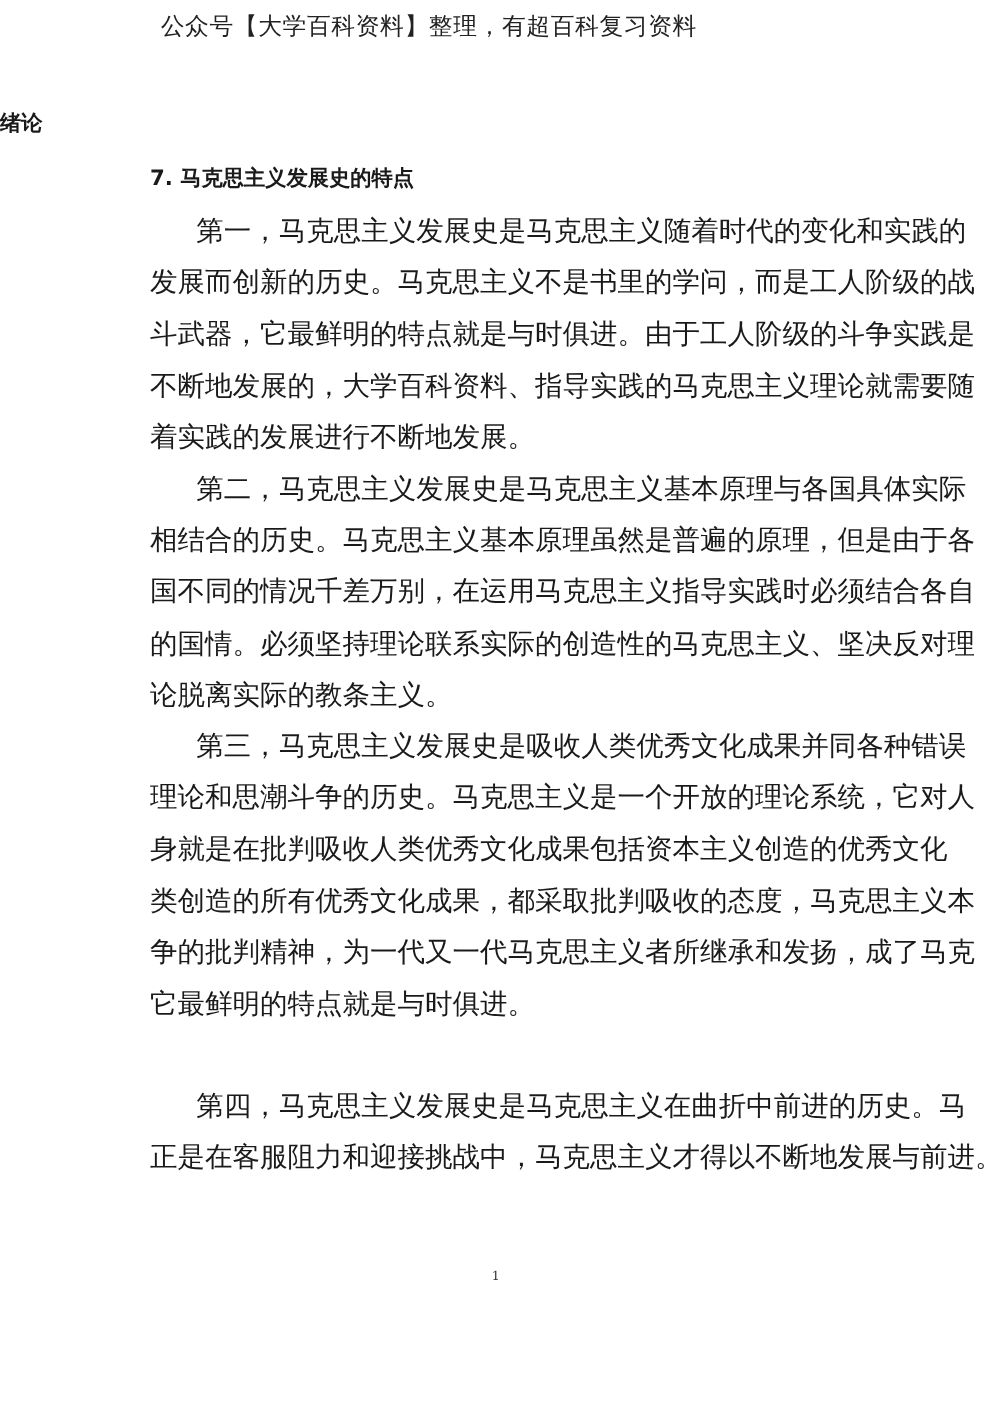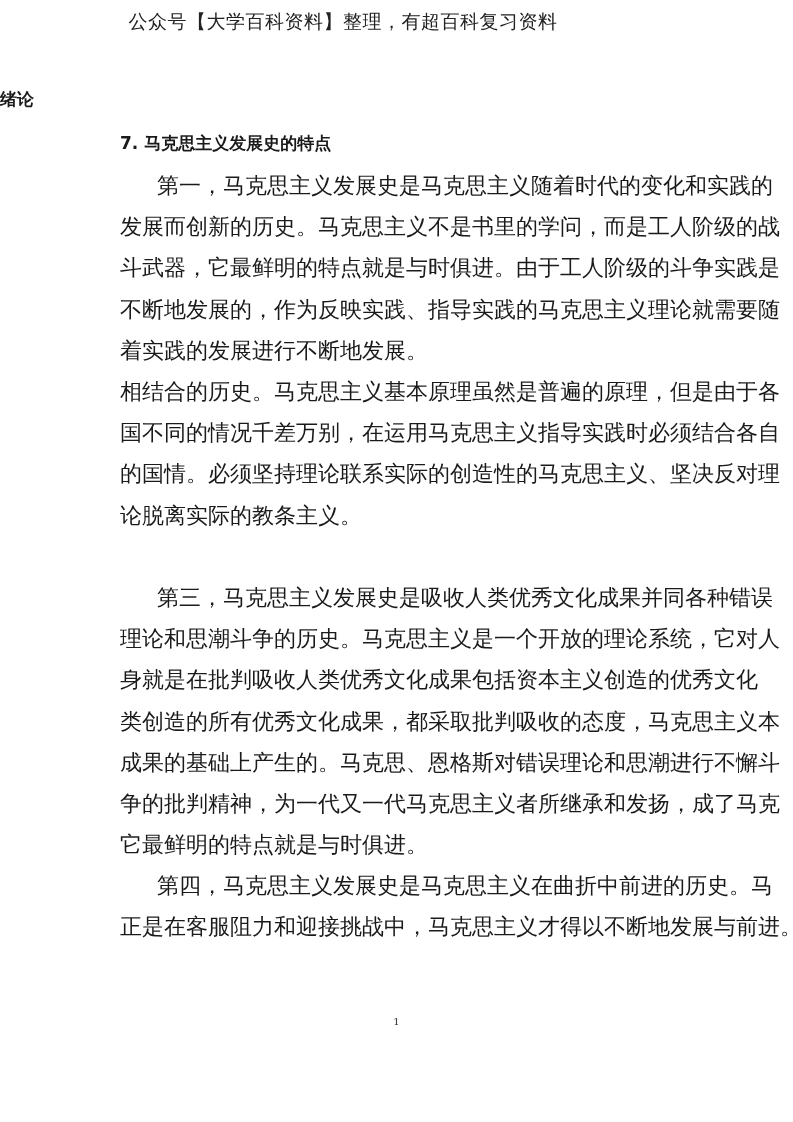--- a/index.html
+++ b/index.html
@@ -84,37 +84,37 @@
 <div class="header">公众号【大学百科资料】整理，有超百科复习资料</div>
 
 <div class="title">绪论</div>
 
 <div class="section-heading">7. 马克思主义发展史的特点</div>
 
 <div class="body-text" style="top:165px;">
   <span class="line indent">第一，马克思主义发展史是马克思主义随着时代的变化和实践的</span>
   <span class="line">发展而创新的历史。马克思主义不是书里的学问，而是工人阶级的战</span>
   <span class="line">斗武器，它最鲜明的特点就是与时俱进。由于工人阶级的斗争实践是</span>
-  <span class="line">不断地发展的，作为反映实践、指导实践的马克思主义理论就需要随</span>
+  <span class="line">不断地发展的，大学百科资料、指导实践的马克思主义理论就需要随</span>
   <span class="line last">着实践的发展进行不断地发展。</span>
 </div>
 
 <div class="body-text" style="top:371px;">
+  <span class="line indent">第二，马克思主义发展史是马克思主义基本原理与各国具体实际</span>
   <span class="line">相结合的历史。马克思主义基本原理虽然是普遍的原理，但是由于各</span>
   <span class="line">国不同的情况千差万别，在运用马克思主义指导实践时必须结合各自</span>
   <span class="line">的国情。必须坚持理论联系实际的创造性的马克思主义、坚决反对理</span>
   <span class="line last">论脱离实际的教条主义。</span>
 </div>
 
 <div class="body-text" style="top:577px;">
   <span class="line indent">第三，马克思主义发展史是吸收人类优秀文化成果并同各种错误</span>
   <span class="line">理论和思潮斗争的历史。马克思主义是一个开放的理论系统，它对人</span>
   <span class="line last">身就是在批判吸收人类优秀文化成果包括资本主义创造的优秀文化</span>
   <span class="line">类创造的所有优秀文化成果，都采取批判吸收的态度，马克思主义本</span>
-  <span class="line">成果的基础上产生的。马克思、恩格斯对错误理论和思潮进行不懈斗</span>
   <span class="line">争的批判精神，为一代又一代马克思主义者所继承和发扬，成了马克</span>
   <span class="line last">它最鲜明的特点就是与时俱进。</span>
 </div>
 
 <div class="body-text" style="top:865px;">
   <span class="line indent">第四，马克思主义发展史是马克思主义在曲折中前进的历史。马</span>
   <span class="line">正是在客服阻力和迎接挑战中，马克思主义才得以不断地发展与前进。</span>
 </div>
 
 <div class="page-number">1</div>

